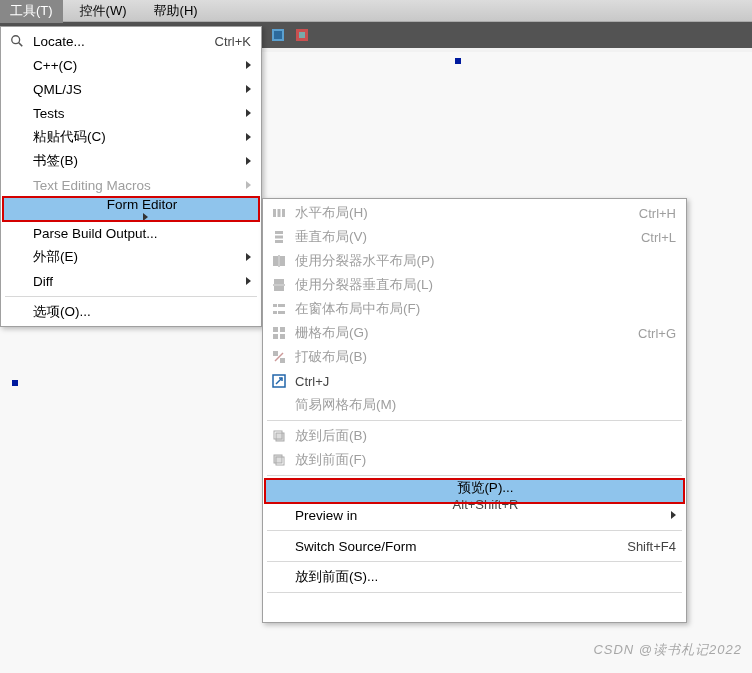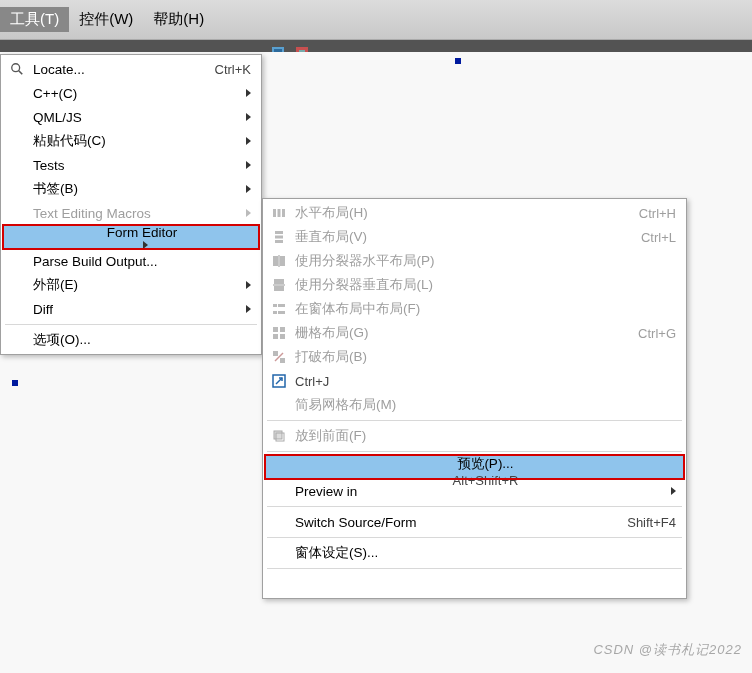--- a/index.html
+++ b/index.html
@@ -1,33 +1,33 @@
 <!DOCTYPE html>
 <html><head>
 <meta charset="utf-8">
 <style>
 * { margin: 0; padding: 0; box-sizing: border-box; font-family: "Segoe UI", "Microsoft YaHei", sans-serif; }
 body { width: 752px; height: 673px; background: #f2f2f2; position: relative; overflow: hidden; }
 
-.menubar { height: 40px; background: linear-gradient(#dcdcdc,#c8c8c8); display: flex; align-items: center; font-size: 15px; border-bottom: 1px solid #aaa; }
+.menubar { height: 22px; background: linear-gradient(#dcdcdc,#c8c8c8); display: flex; align-items: center; font-size: 13px; border-bottom: 1px solid #aaa; gap: 7px; }
 .menubar-item { padding: 3px 10px; cursor: default; }
 .menubar-item.open { background: #888; color: #fff; }
 
 .toolbar { height: 26px; background: #535353; display: flex; align-items: center; padding-left: 270px; gap: 8px; }
 .toolbar-icon { width: 16px; height: 16px; display: inline-block; }
 
 .canvas { position: absolute; top: 52px; left: 0; right: 0; bottom: 0; background: #f8f8f8; }
 .dots { position: absolute; top: 5px; left: 17px; right: 0; bottom: 0;
   background-image: radial-gradient(#c0c0c0 0.6px, transparent 0.6px);
   background-size: 8px 8px;
 }
 .handle { position: absolute; width: 6px; height: 6px; background: #001a9e; }
 
 .menu { position: absolute; background: #fff; border: 1px solid #a0a0a0; box-shadow: 2px 2px 5px rgba(0,0,0,.25); font-size: 13.5px; padding: 2px; z-index: 10; }
-.menu1 { top: 26px; left: 0; width: 262px; margin-top: 28px; }
+.menu1 { top: 26px; left: 0; width: 262px; }
 .menu2 { top: 198px; left: 262px; width: 425px; }
 
 .mi { display: flex; align-items: center; height: 24px; padding: 0 8px 0 30px; position: relative; cursor: default; }
 .mi .lbl { flex: 1; white-space: nowrap; }
 .mi .sc { color: #444; font-size: 13px; }
 .mi .arrow { margin-left: 6px; width: 0; height: 0; border-top: 4px solid transparent; border-bottom: 4px solid transparent; border-left: 5px solid #333; }
 .mi.disabled { color: #9e9e9e; }
 .mi.disabled .sc { color: #9e9e9e; }
 .mi.disabled .arrow { border-left-color: #bbb; }
 .mi.hl { background: #8fc4ec; flex-direction: column; }
@@ -83,25 +83,25 @@
   </div>
   <div class="mi">
       <span class="lbl">C++(C)</span>
       <span class="arrow"></span>
     </div>
   <div class="mi">
       <span class="lbl">QML/JS</span>
       <span class="arrow"></span>
     </div>
   <div class="mi">
+      <span class="lbl">Tests</span>
+      <span class="arrow"></span>
+    </div>
+  <div class="mi">
       <span class="lbl">粘贴代码(C)</span>
-      <span class="arrow"></span>
-    </div>
-  <div class="mi">
-      <span class="lbl">Tests</span>
       <span class="arrow"></span>
     </div>
   <div class="mi">
       <span class="lbl">书签(B)</span>
       <span class="arrow"></span>
     </div>
   <div class="mi disabled">
       <span class="lbl">Text Editing Macros</span>
       <span class="arrow"></span>
     </div>
@@ -212,20 +212,29 @@
       </span>
       <span class="sc">Ctrl+J</span>
   </div>
   <div class="mi disabled">
       <span class="lbl">简易网格布局(M)</span>
     </div>
   <div class="sep"></div>
   <div class="mi disabled">
     <span class="icon">
         <svg width="16" height="16">
+          <rect x="5" y="5" width="8" height="8" fill="#ddd" stroke="#aaa"></rect>
+          <rect x="3" y="3" width="8" height="8" fill="none" stroke="#aaa"></rect>
+        </svg>
+      </span>
+    <span class="lbl">放到后面(B)</span>
+  </div>
+  <div class="mi disabled">
+    <span class="icon">
+        <svg width="16" height="16">
           <rect x="3" y="3" width="8" height="8" fill="#ddd" stroke="#aaa"></rect>
           <rect x="5" y="5" width="8" height="8" fill="none" stroke="#aaa"></rect>
         </svg>
       </span>
     <span class="lbl">放到前面(F)</span>
   </div>
   <div class="sep"></div>
   <div class="mi hl boxed">
       <span class="lbl">预览(P)...</span>
       <span class="sc">Alt+Shift+R</span>
@@ -234,21 +243,21 @@
       <span class="lbl">Preview in</span>
       <span class="arrow"></span>
     </div>
   <div class="sep"></div>
   <div class="mi">
       <span class="lbl">Switch Source/Form</span>
       <span class="sc">Shift+F4</span>
     </div>
   <div class="sep"></div>
   <div class="mi">
-      <span class="lbl">窗体设定(S)...</span>
+      <span class="lbl">放到前面(S)...</span>
     </div>
   <div class="sep"></div>
   <div class="mi">
       <span class="lbl"></span>
     </div>
 </div>
 
 <div class="watermark">CSDN @读书札记2022</div>
 
 </body></html>

